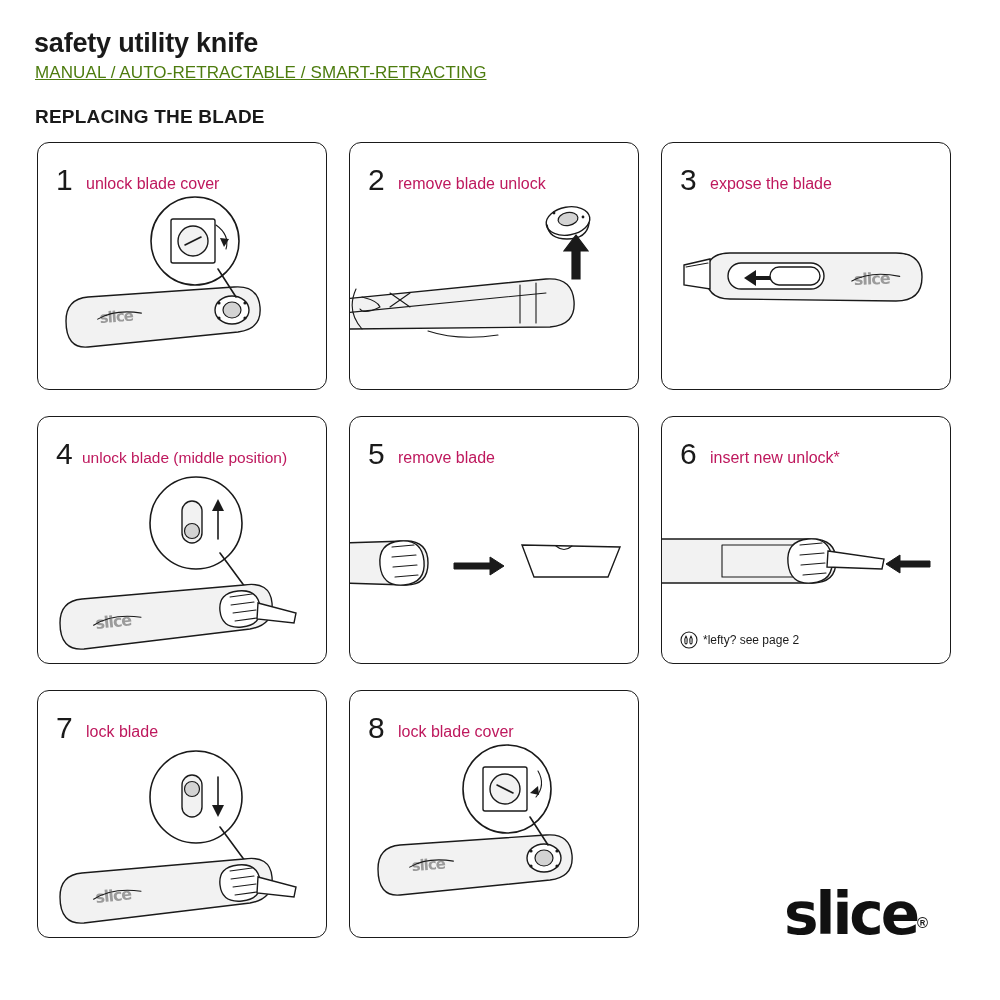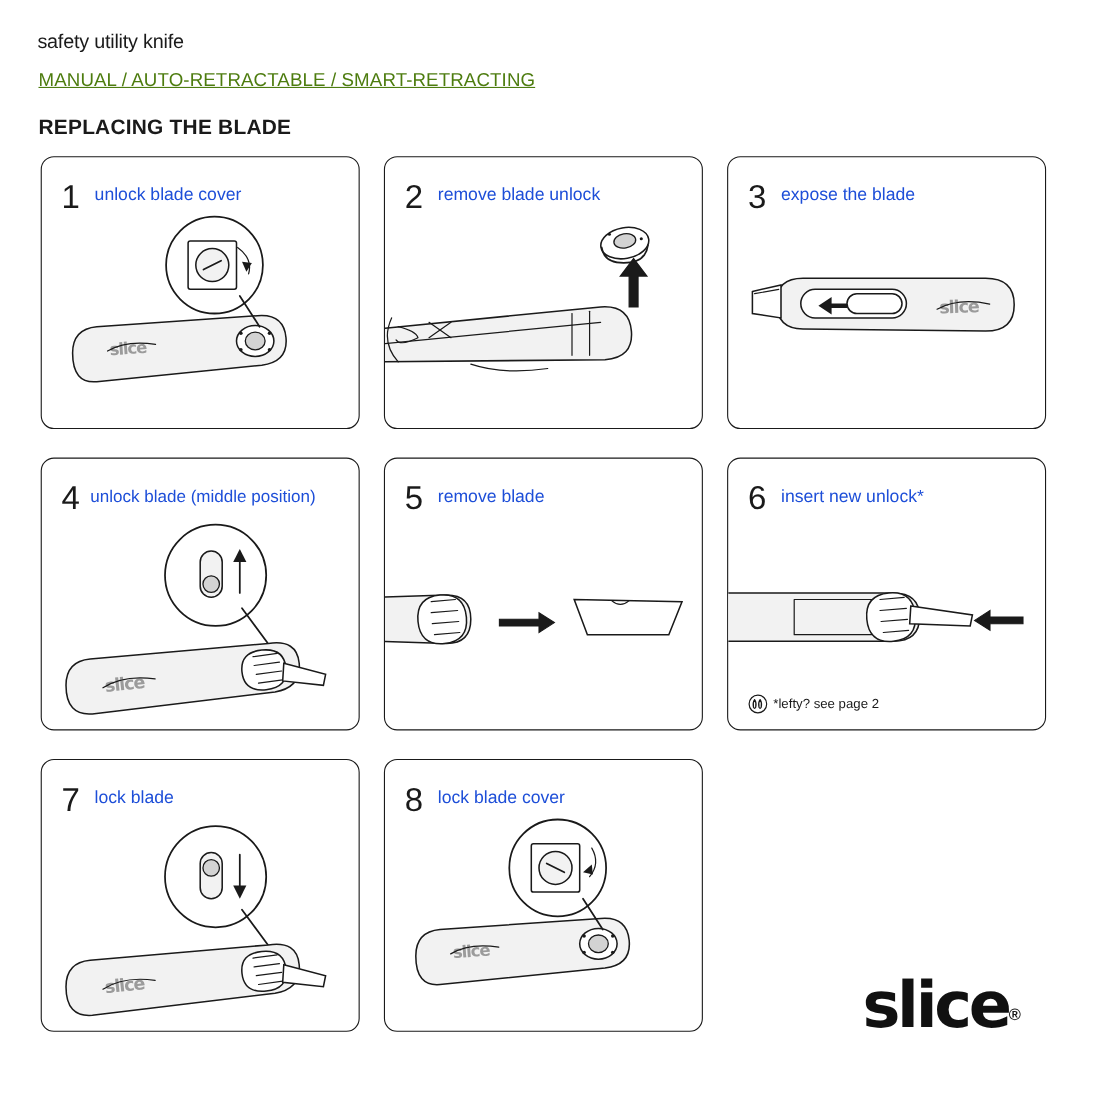--- a/index.html
+++ b/index.html
@@ -18,22 +18,22 @@
   .page {
     position: absolute;
     left: 0; top: 0;
     width: 1000px;
     height: 1000px;
   }
   .title {
     position: absolute;
     left: 34px;
     top: 28px;
-    font-size: 18px;
-    font-weight: normal;
+    font-size: 27px;
+    font-weight: bold;
     letter-spacing: -0.2px;
   }
   .subtitle {
     position: absolute;
     left: 35px;
     top: 63px;
     font-size: 17px;
     font-weight: normal;
     color: #4d7c0f;
     letter-spacing: 0.1px;
@@ -68,23 +68,23 @@
     left: 18px;
     top: 22px;
     font-size: 30px;
     font-weight: normal;
     line-height: 1;
     color: #1a1a1a;
   }
   .card .cap {
     position: absolute;
     left: 48px;
-    top: 26px;
+    top: 32px;
     font-size: 16px;
-    color: #1d4ed8;
+    color: #be185d;
     white-space: nowrap;
   }
   .card.wide-cap .cap { left: 44px; font-size: 15.5px; }
   .art {
     position: absolute;
     left: 0;
     top: 50px;
     width: 290px;
     height: 198px;
   }

